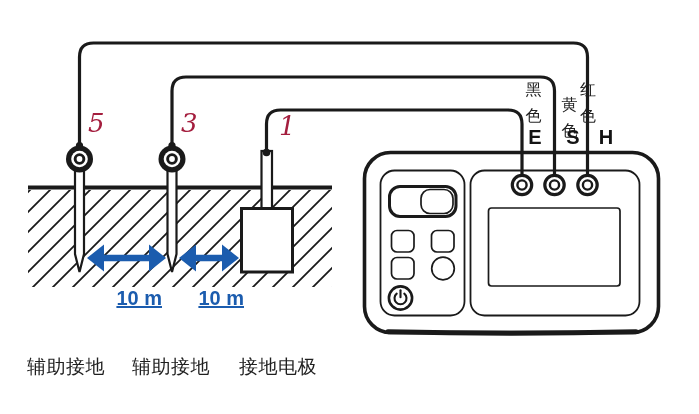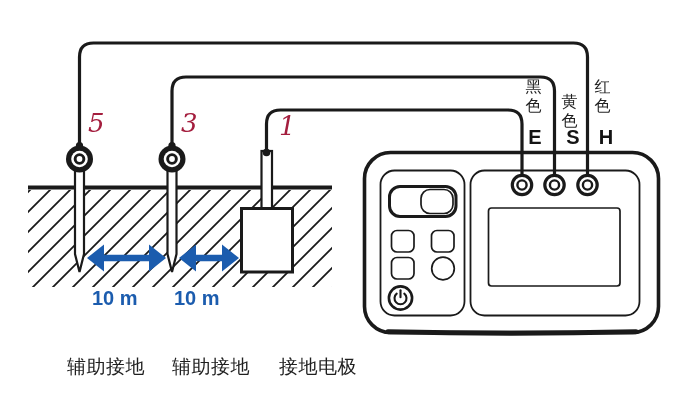--- a/index.html
+++ b/index.html
@@ -3,25 +3,25 @@
 <meta charset="utf-8">
 <style>
   html,body { margin:0; padding:0; background:#ffffff; }
   .stage {
     position:relative; width:699px; height:414px; background:#ffffff;
     font-family:"Liberation Sans", sans-serif; overflow:hidden;
   }
   .stage svg { position:absolute; left:0; top:0; }
   .txt { position:absolute; white-space:pre; }
   .num { font:italic 26px "DejaVu Serif", serif; color:#a41e3e; }
-  .dist { font-weight:bold; font-size:20px; color:#1b5cae; width:70px; text-align:left; }
+  .dist { font-weight:bold; font-size:20px; color:#1b5cae; width:70px; text-align:right;text-decoration:underline; }
   .elabel { font-size:19px; line-height:21px; color:#1f1f1f; letter-spacing:0.5px; }
-  .elabel span { display:block;margin-left:40px; }
+  .elabel span { display:block; }
   .term-letter { font-weight:bold; font-size:20px; color:#141414; width:18px; text-align:center; }
-  .wire-color { font-size:16px; line-height:19px; color:#1f1f1f; width:17px; text-align:center;
+  .wire-color { font-size:16px; line-height:26px; color:#1f1f1f; width:17px; text-align:center;
                 word-break:break-all; white-space:normal; }
 </style>
 </head>
 <body>
 
 <div class="stage">
 
   <svg width="699" height="414" viewBox="0 0 699 414">
     <defs>
       <pattern id="hatch" width="20" height="20" patternUnits="userSpaceOnUse">
@@ -119,19 +119,19 @@
     <span>辅助接地</span>
     
   </div>
   <div class="txt elabel" style="left:239px; top:314px;">
     <span>接地电极</span>
     
   </div>
 
   <div class="txt wire-color" style="left:525px; top:77px;">黑色</div>
   <div class="txt wire-color" style="left:561px; top:92px;">黄色</div>
-  <div class="txt wire-color" style="left:594px; top:77px;">红色</div>
+  <div class="txt wire-color" style="left:579px; top:77px;text-align:right;">红色</div>
 
   <div class="txt term-letter" style="left:526px; top:126px;">E</div>
   <div class="txt term-letter" style="left:564px; top:126px;">S</div>
   <div class="txt term-letter" style="left:597px; top:126px;">H</div>
 
 </div>
 
 </body></html>

